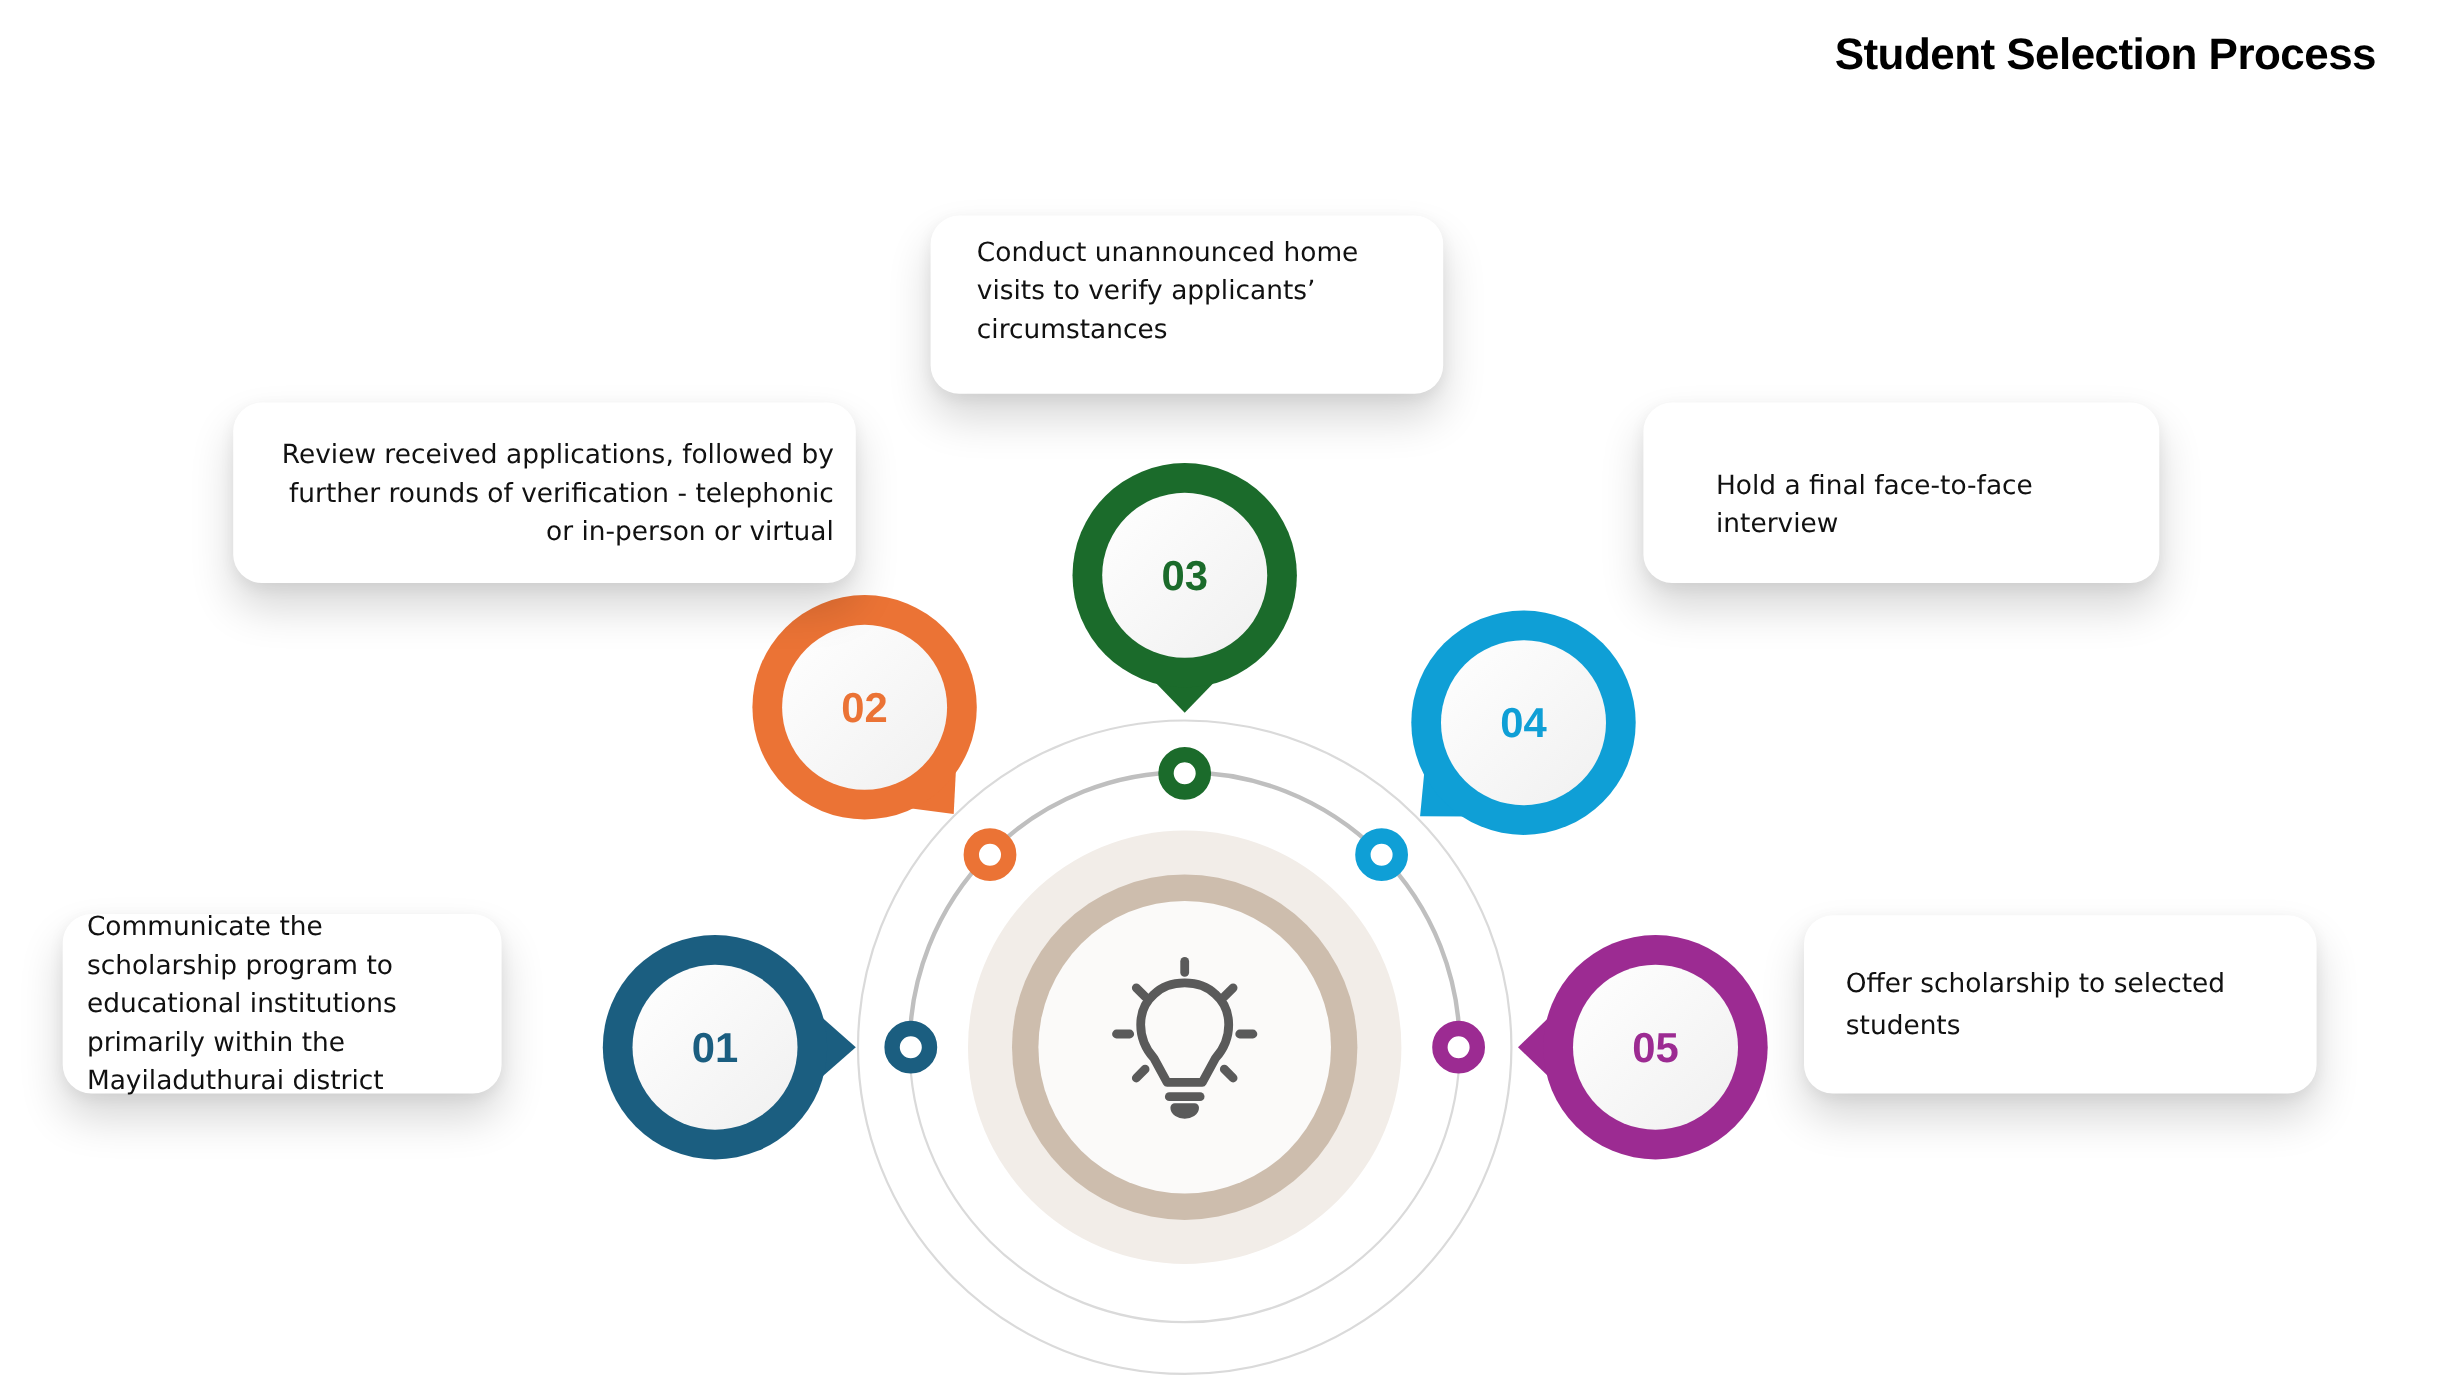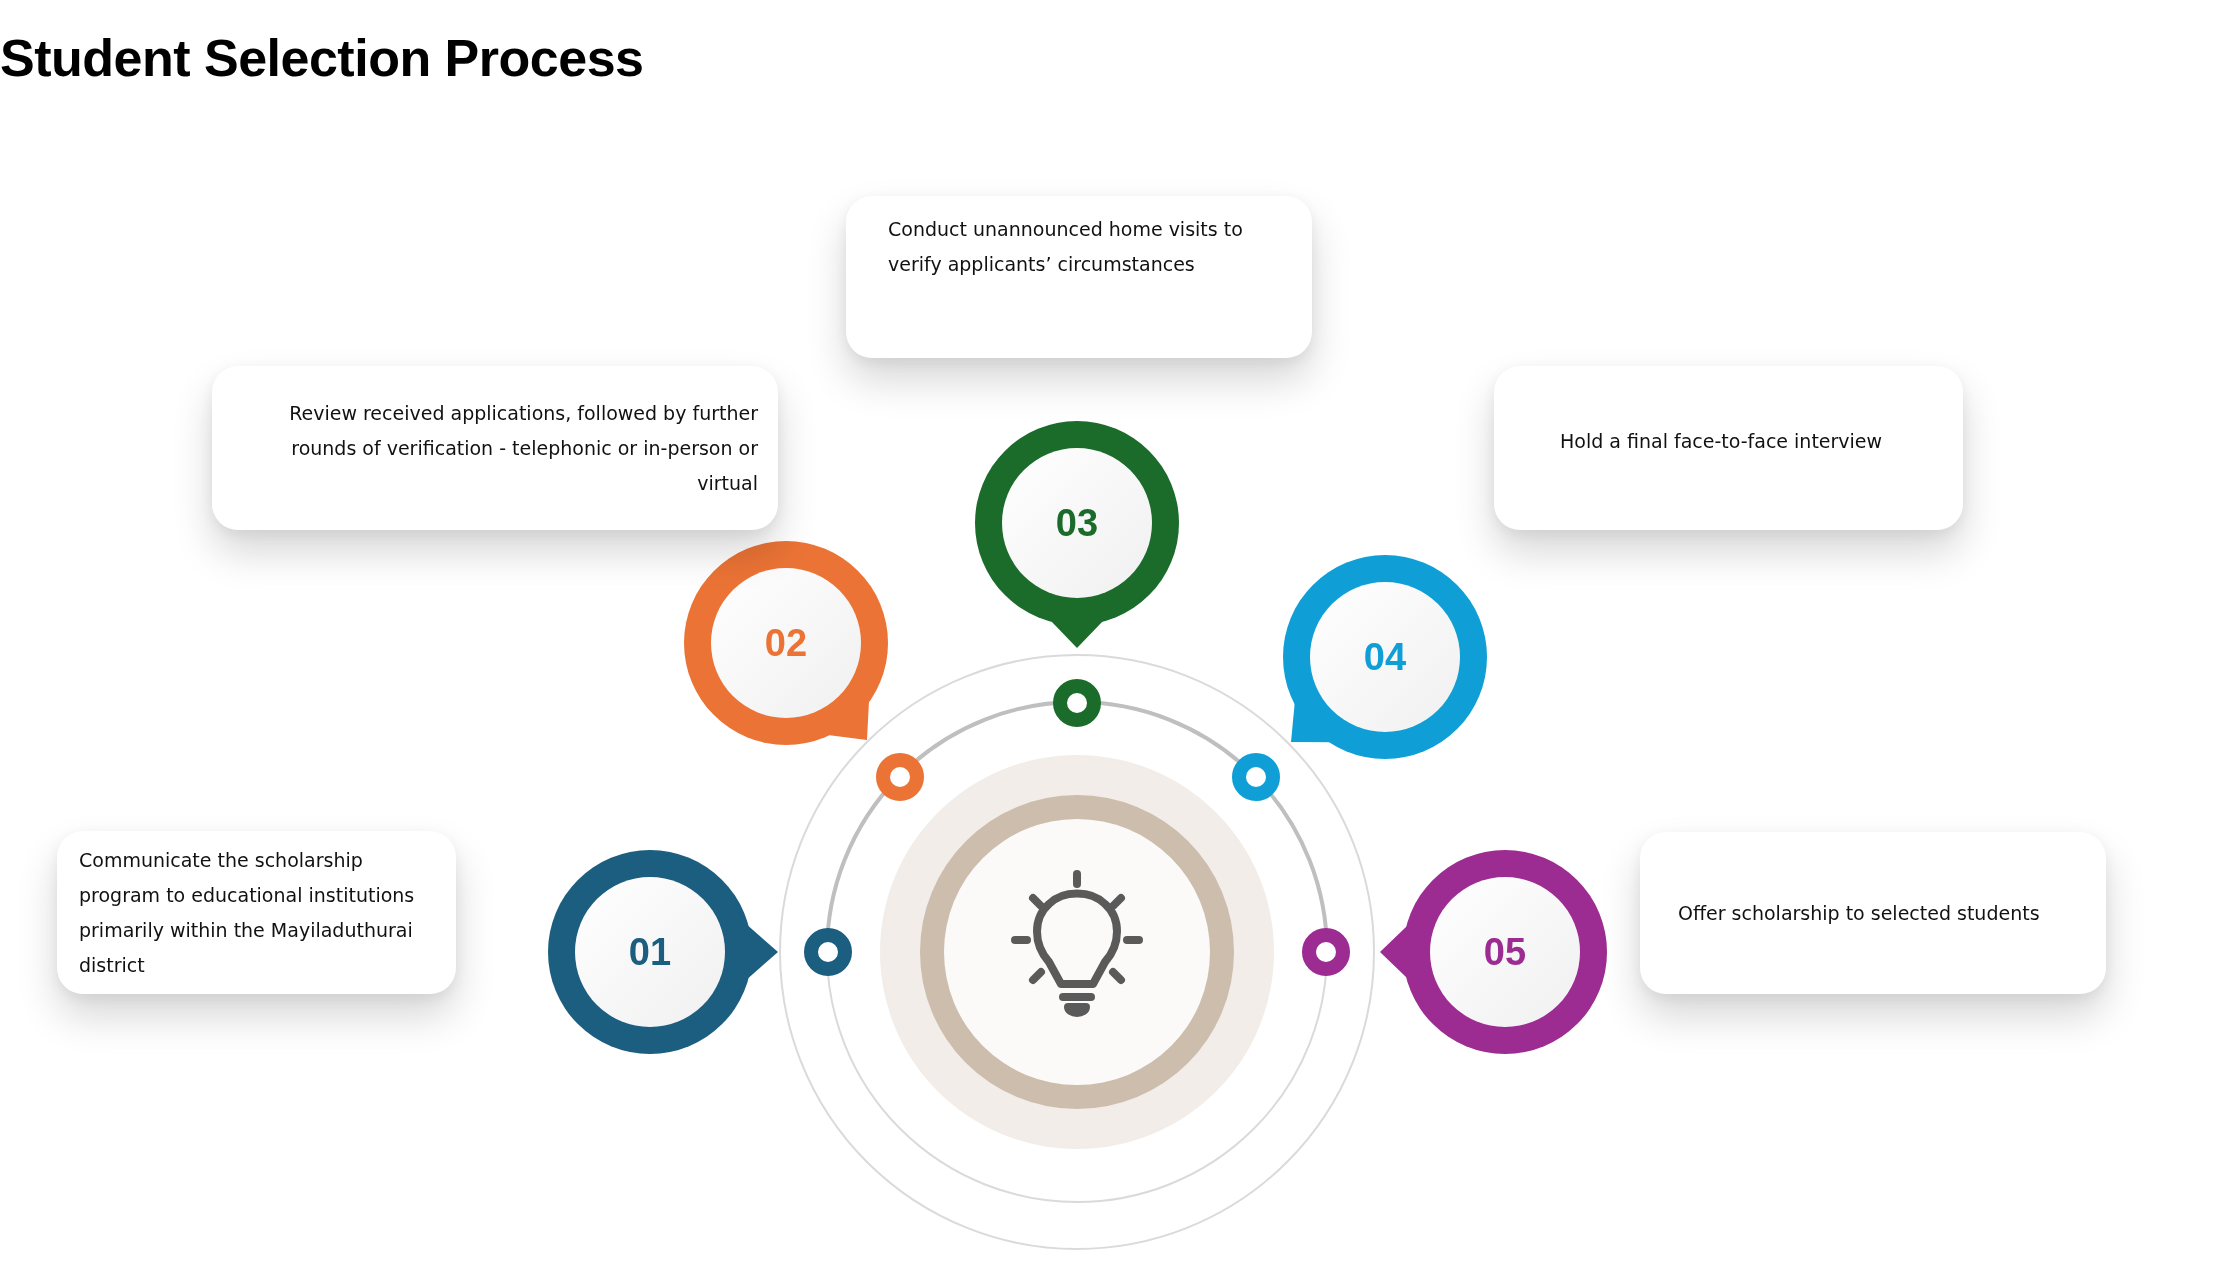--- a/index.html
+++ b/index.html
@@ -1,24 +1,24 @@
 <!DOCTYPE html>
 <html><head>
 <meta charset="utf-8">
 <style>
   html, body { margin: 0; padding: 0; background: #ffffff; }
   body { width: 2220px; height: 1270px; position: relative; overflow: hidden;
          font-family: "Liberation Sans", "DejaVu Sans", sans-serif; }
-  .title { position: absolute; left: 0; width: 2160px; top: 28px; text-align: left;
-           font-family: "Liberation Sans", sans-serif; font-weight: bold; font-size: 52px;
+  .title { position: absolute; left: 0; width: 2160px; top: 28px; text-align: right;
+           font-family: "Liberation Sans", sans-serif; font-weight: bold; font-size: 40px;
            color: #000; letter-spacing: -0.5px; margin: 0; }
   .card { position: absolute; background: #ffffff; border-radius: 26px;
           box-shadow: 0 22px 40px rgba(0,0,0,0.16), 0 4px 14px rgba(0,0,0,0.06);
           box-sizing: border-box; display: flex; align-items: center; }
-  .card p { margin: 0; font-family: "DejaVu Sans", sans-serif; font-size: 19px;
+  .card p { margin: 0; font-family: "DejaVu Sans", sans-serif; font-size: 24px;
             line-height: 35px; color: #111; }
   #card-1 { left: 57px; top: 831px; width: 399px; height: 163px; padding: 0 20px 0 22px; }
   #card-2 { left: 212px; top: 366px; width: 566px; height: 164px; padding: 0 20px 0 28px; text-align: right; }
   #card-3 { left: 846px; top: 196px; width: 466px; height: 162px; padding: 16px 20px 0 42px; align-items: flex-start; }
   #card-4 { left: 1494px; top: 366px; width: 469px; height: 164px; padding: 0 18px 0 18px; align-items: flex-start; }
   #card-4 p { margin-top: 58px; margin-left: 48px; }
   #card-5 { left: 1640px; top: 832px; width: 466px; height: 162px; padding: 0 32px 0 38px; }
   #card-5 p { line-height: 38px; }
   svg#diagram { position: absolute; left: 0; top: 0; }
   .pin-num { font-family: "Liberation Sans", sans-serif; font-weight: bold; font-size: 38px; }

